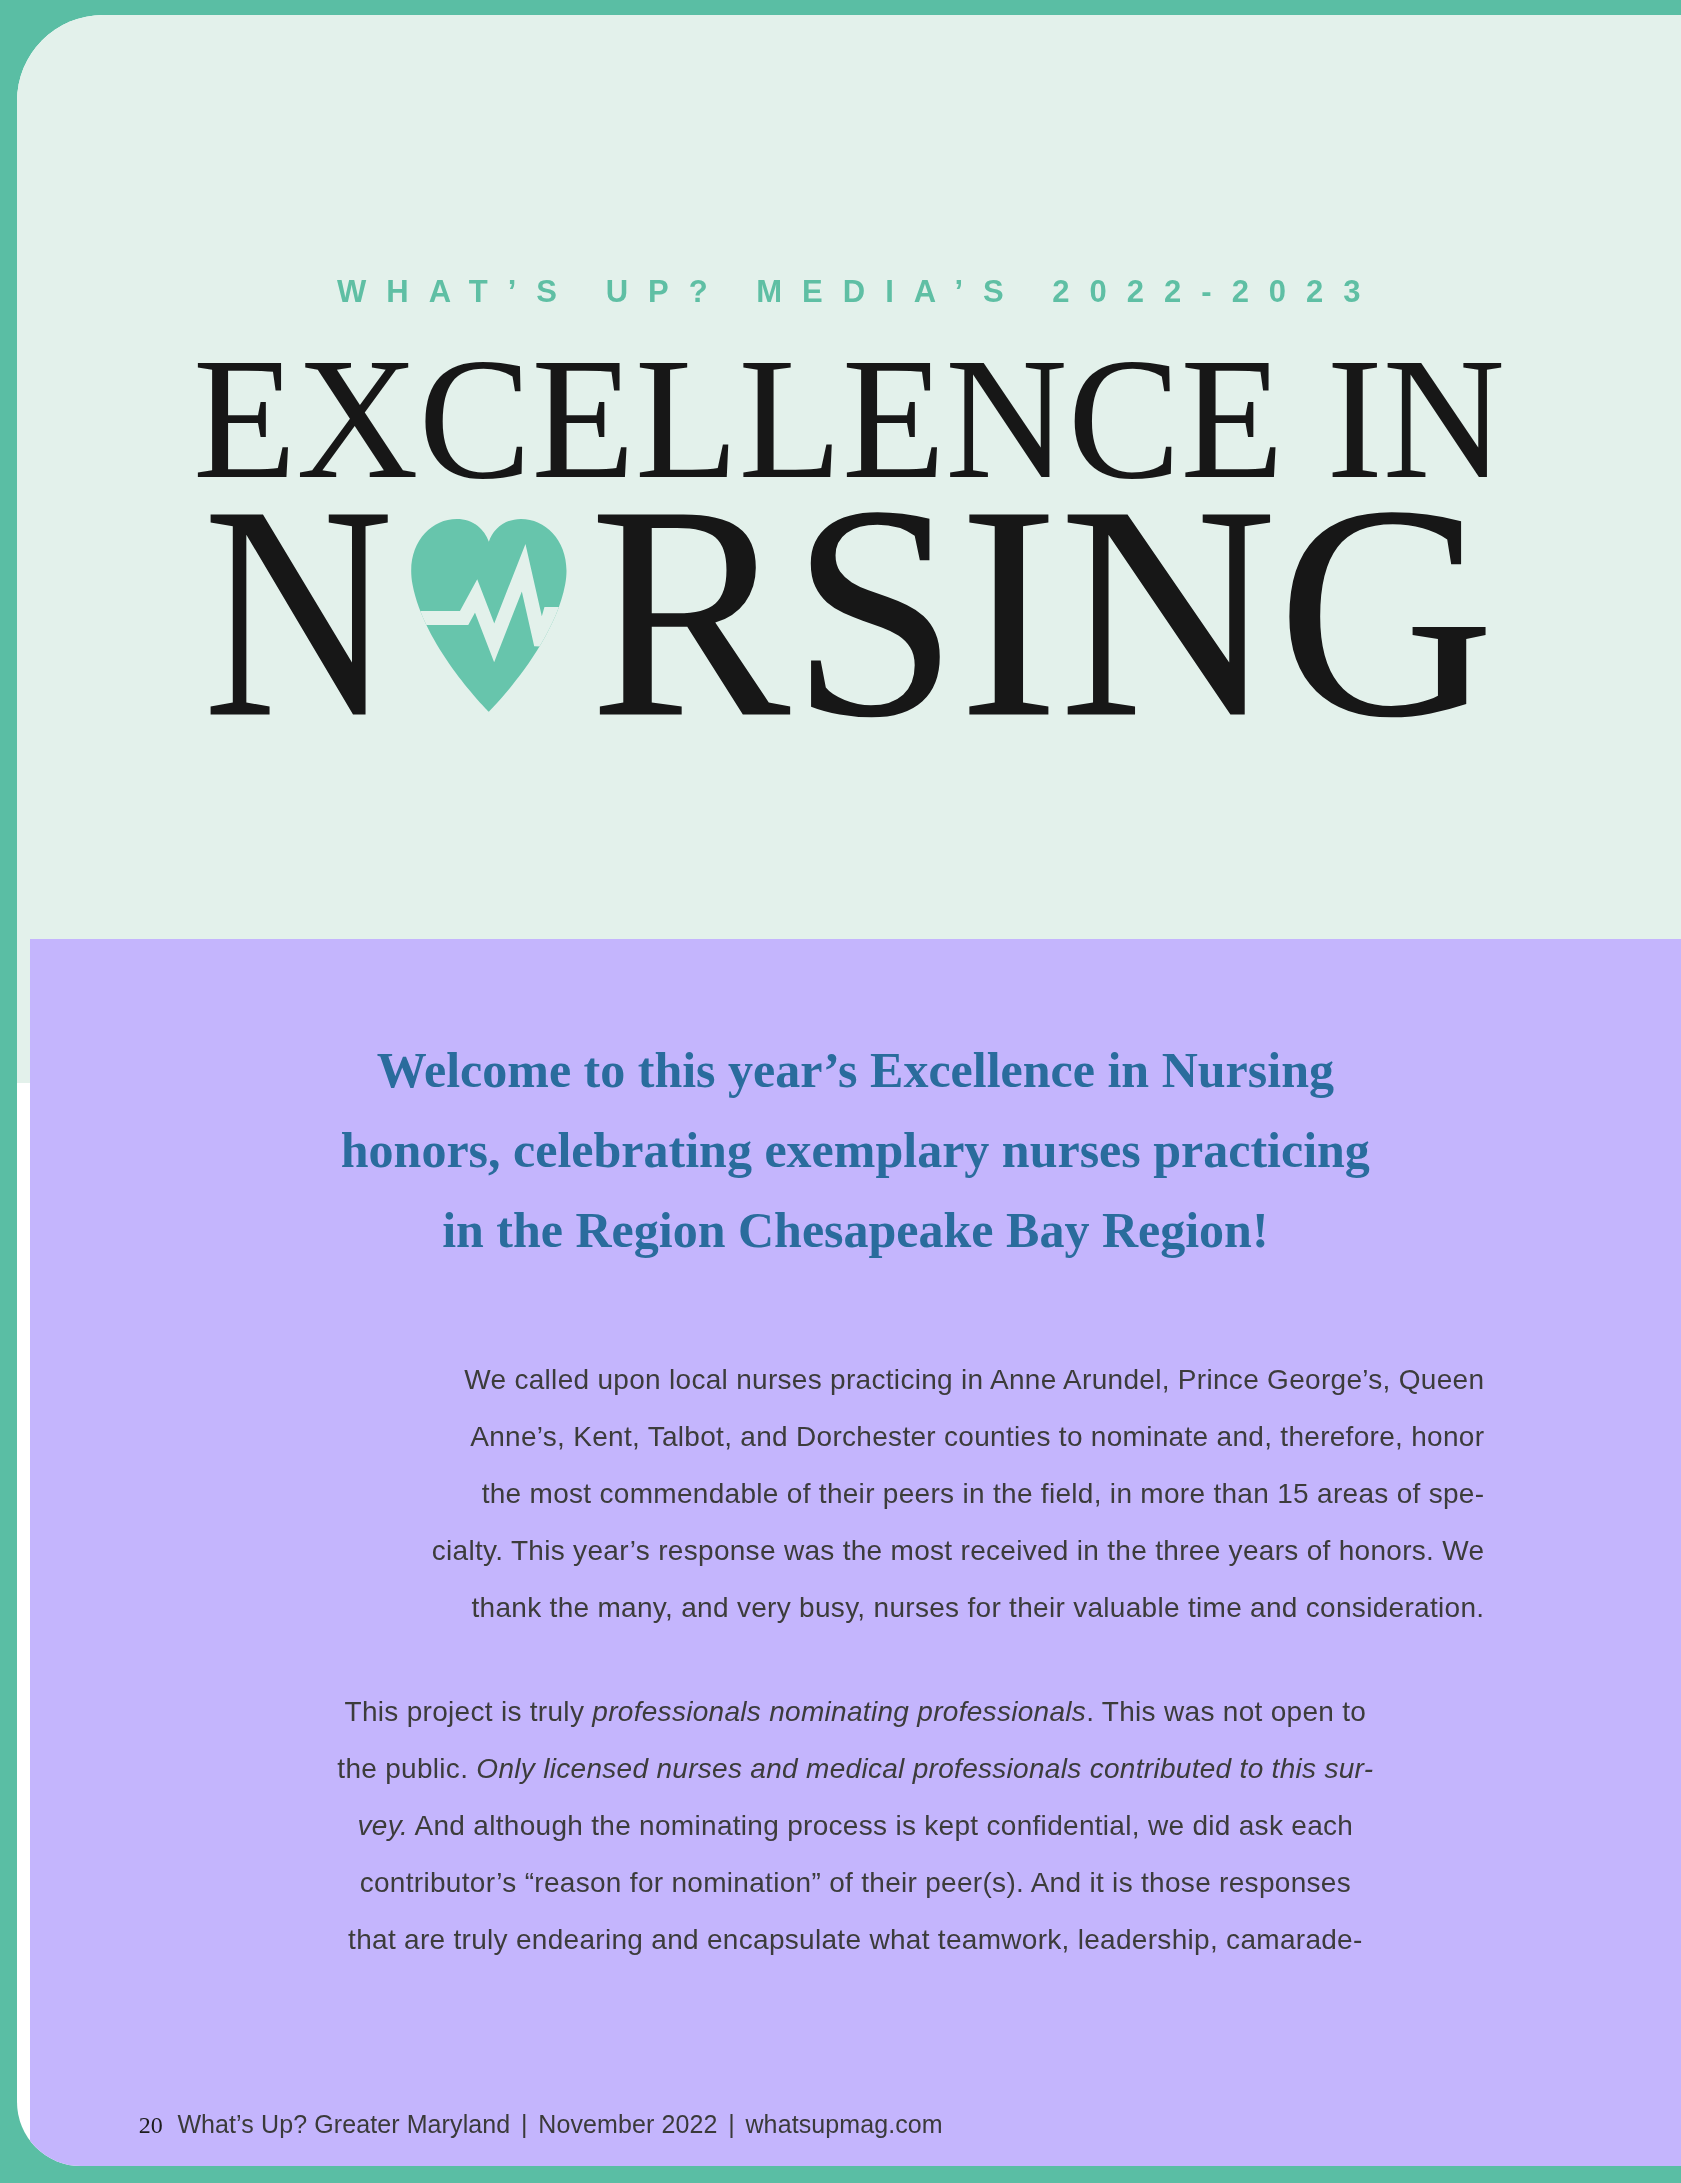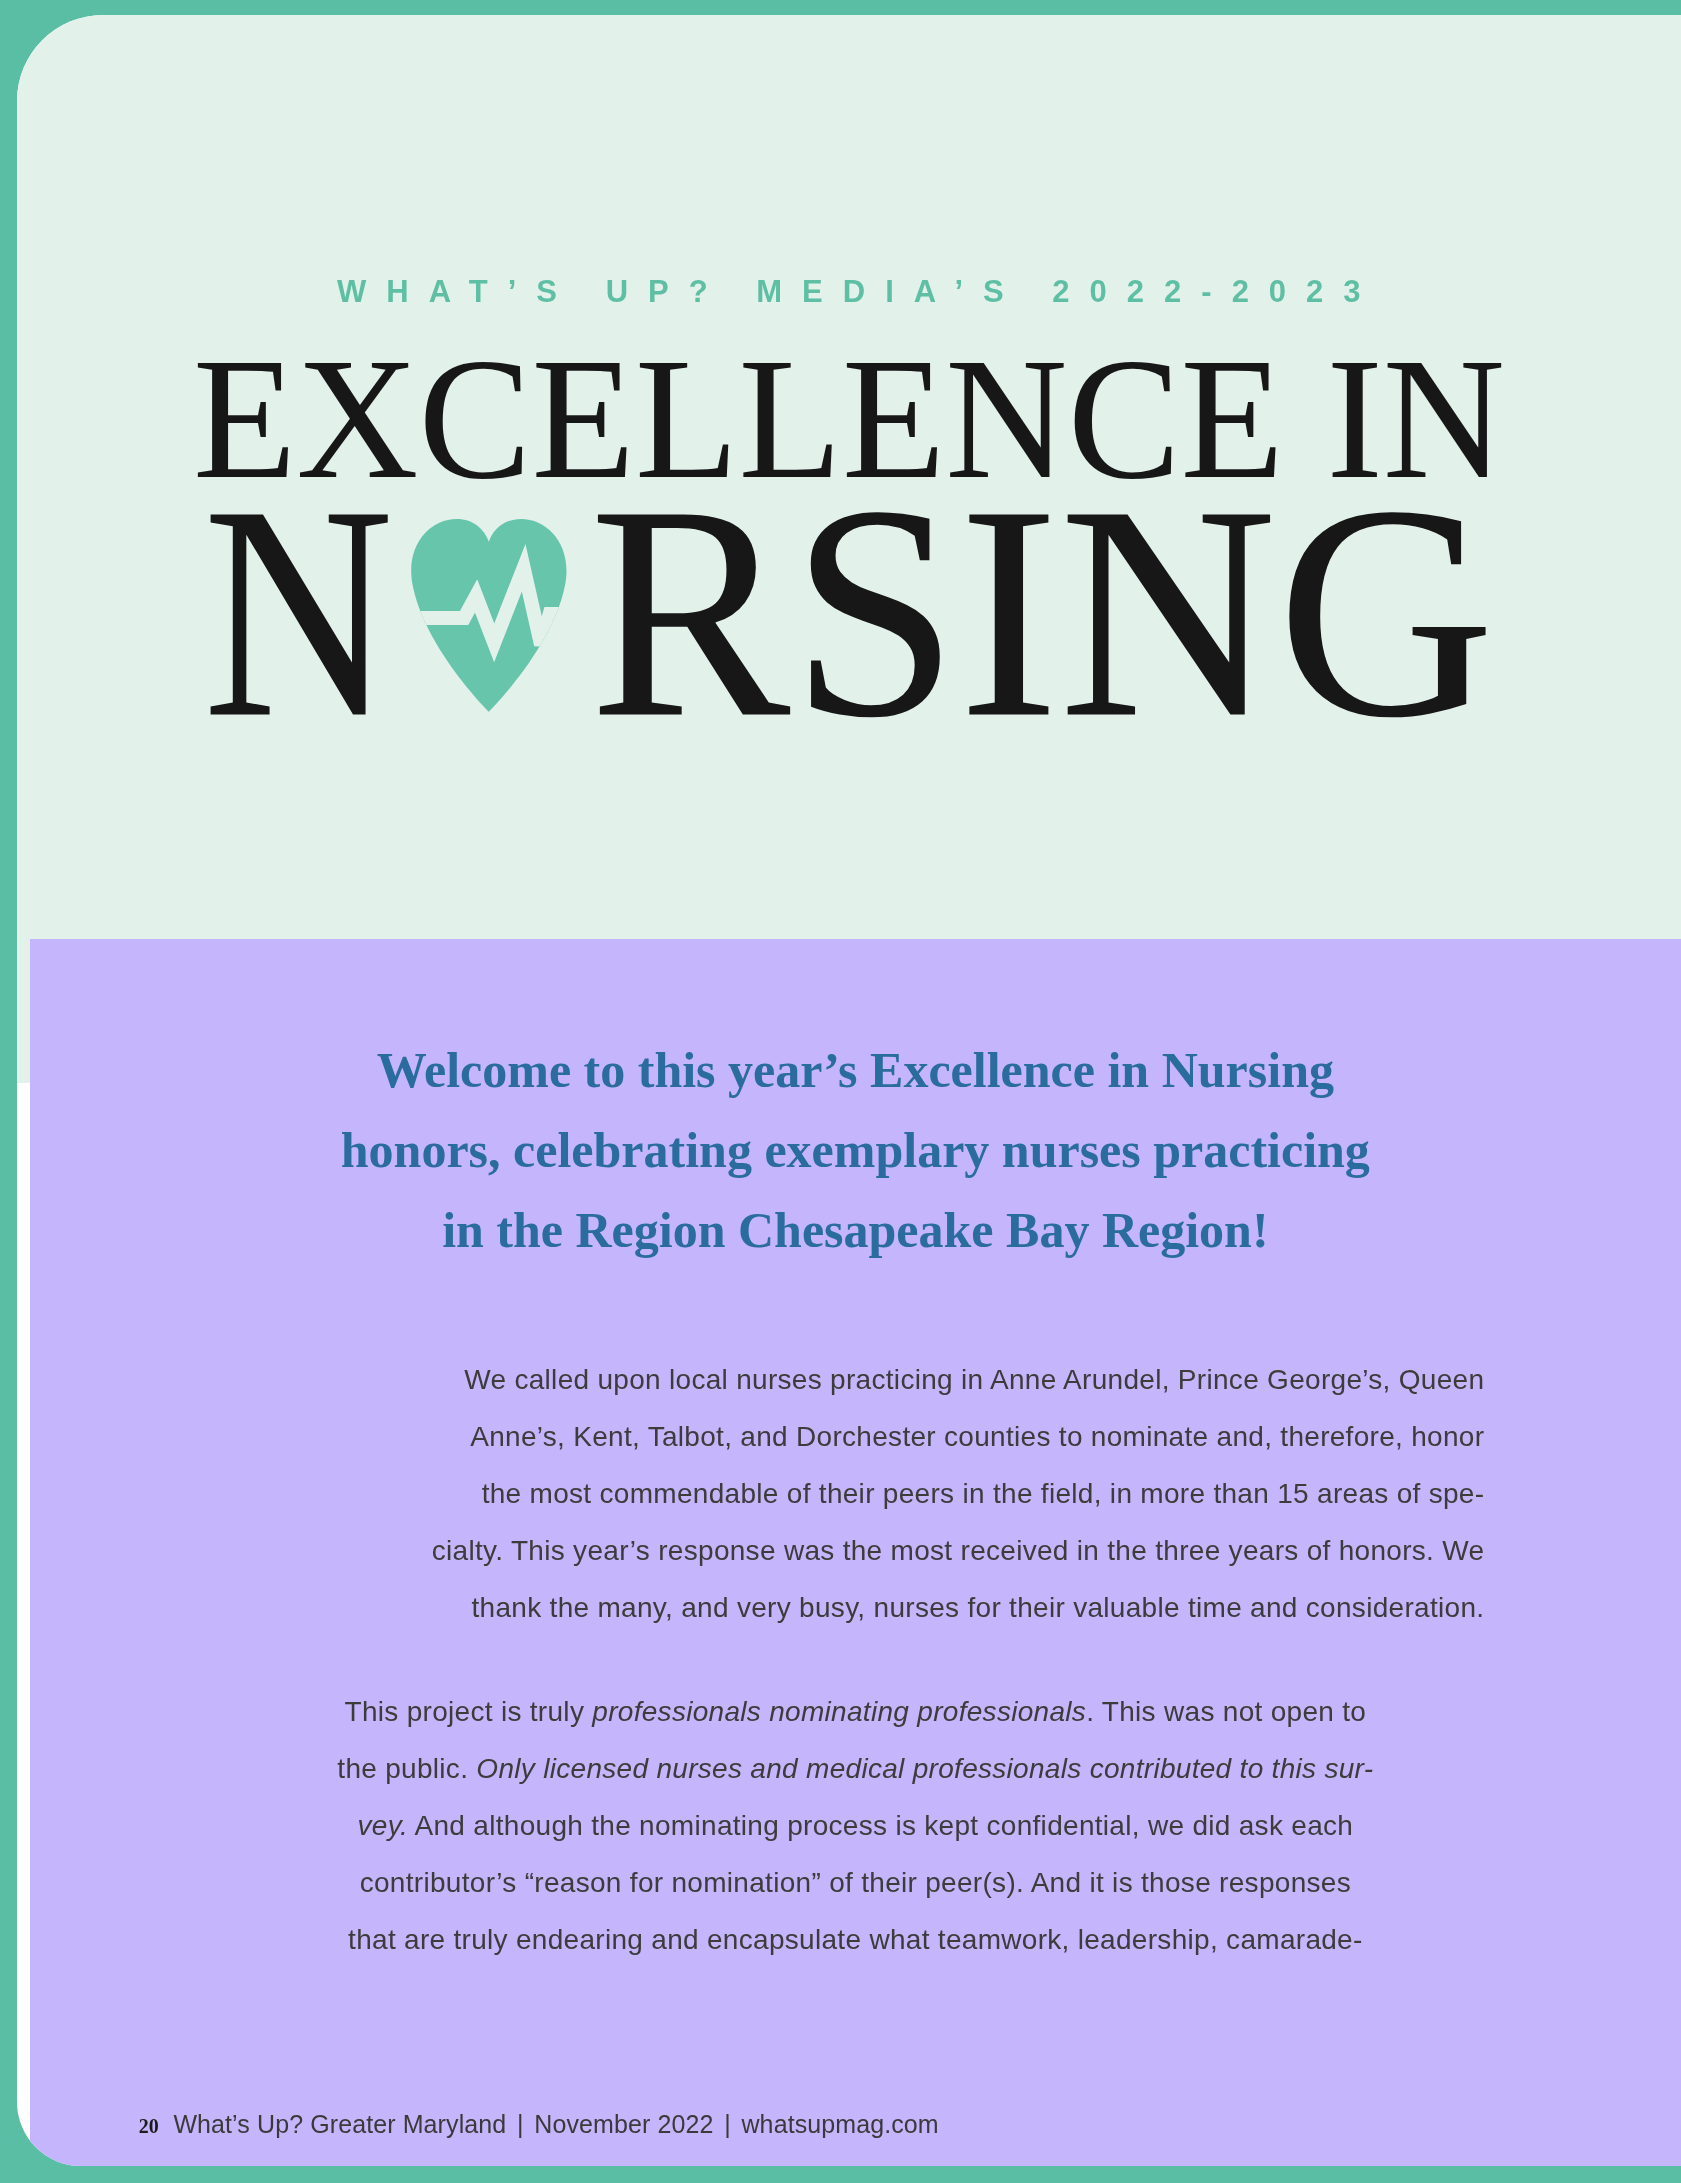--- a/index.html
+++ b/index.html
@@ -85,22 +85,22 @@
   .footer{
     position:absolute;
     left:109px;
     top:1171px; 
     display:flex;
     align-items:baseline;
     white-space:nowrap;
   }
   .page-number{
     font-family:"Liberation Serif","DejaVu Serif",serif;
-    font-weight:bold;
-    font-size:20px;
+    font-weight:normal;
+    font-size:24px;
     color:#1c1c1c;
   }
   .footer-meta{
     margin-left:14.7px;
     font-size:25px;
     color:#3a3a3a;
     letter-spacing:0.1px;
   }
   .footer-sep{
     margin:0 10.7px;

